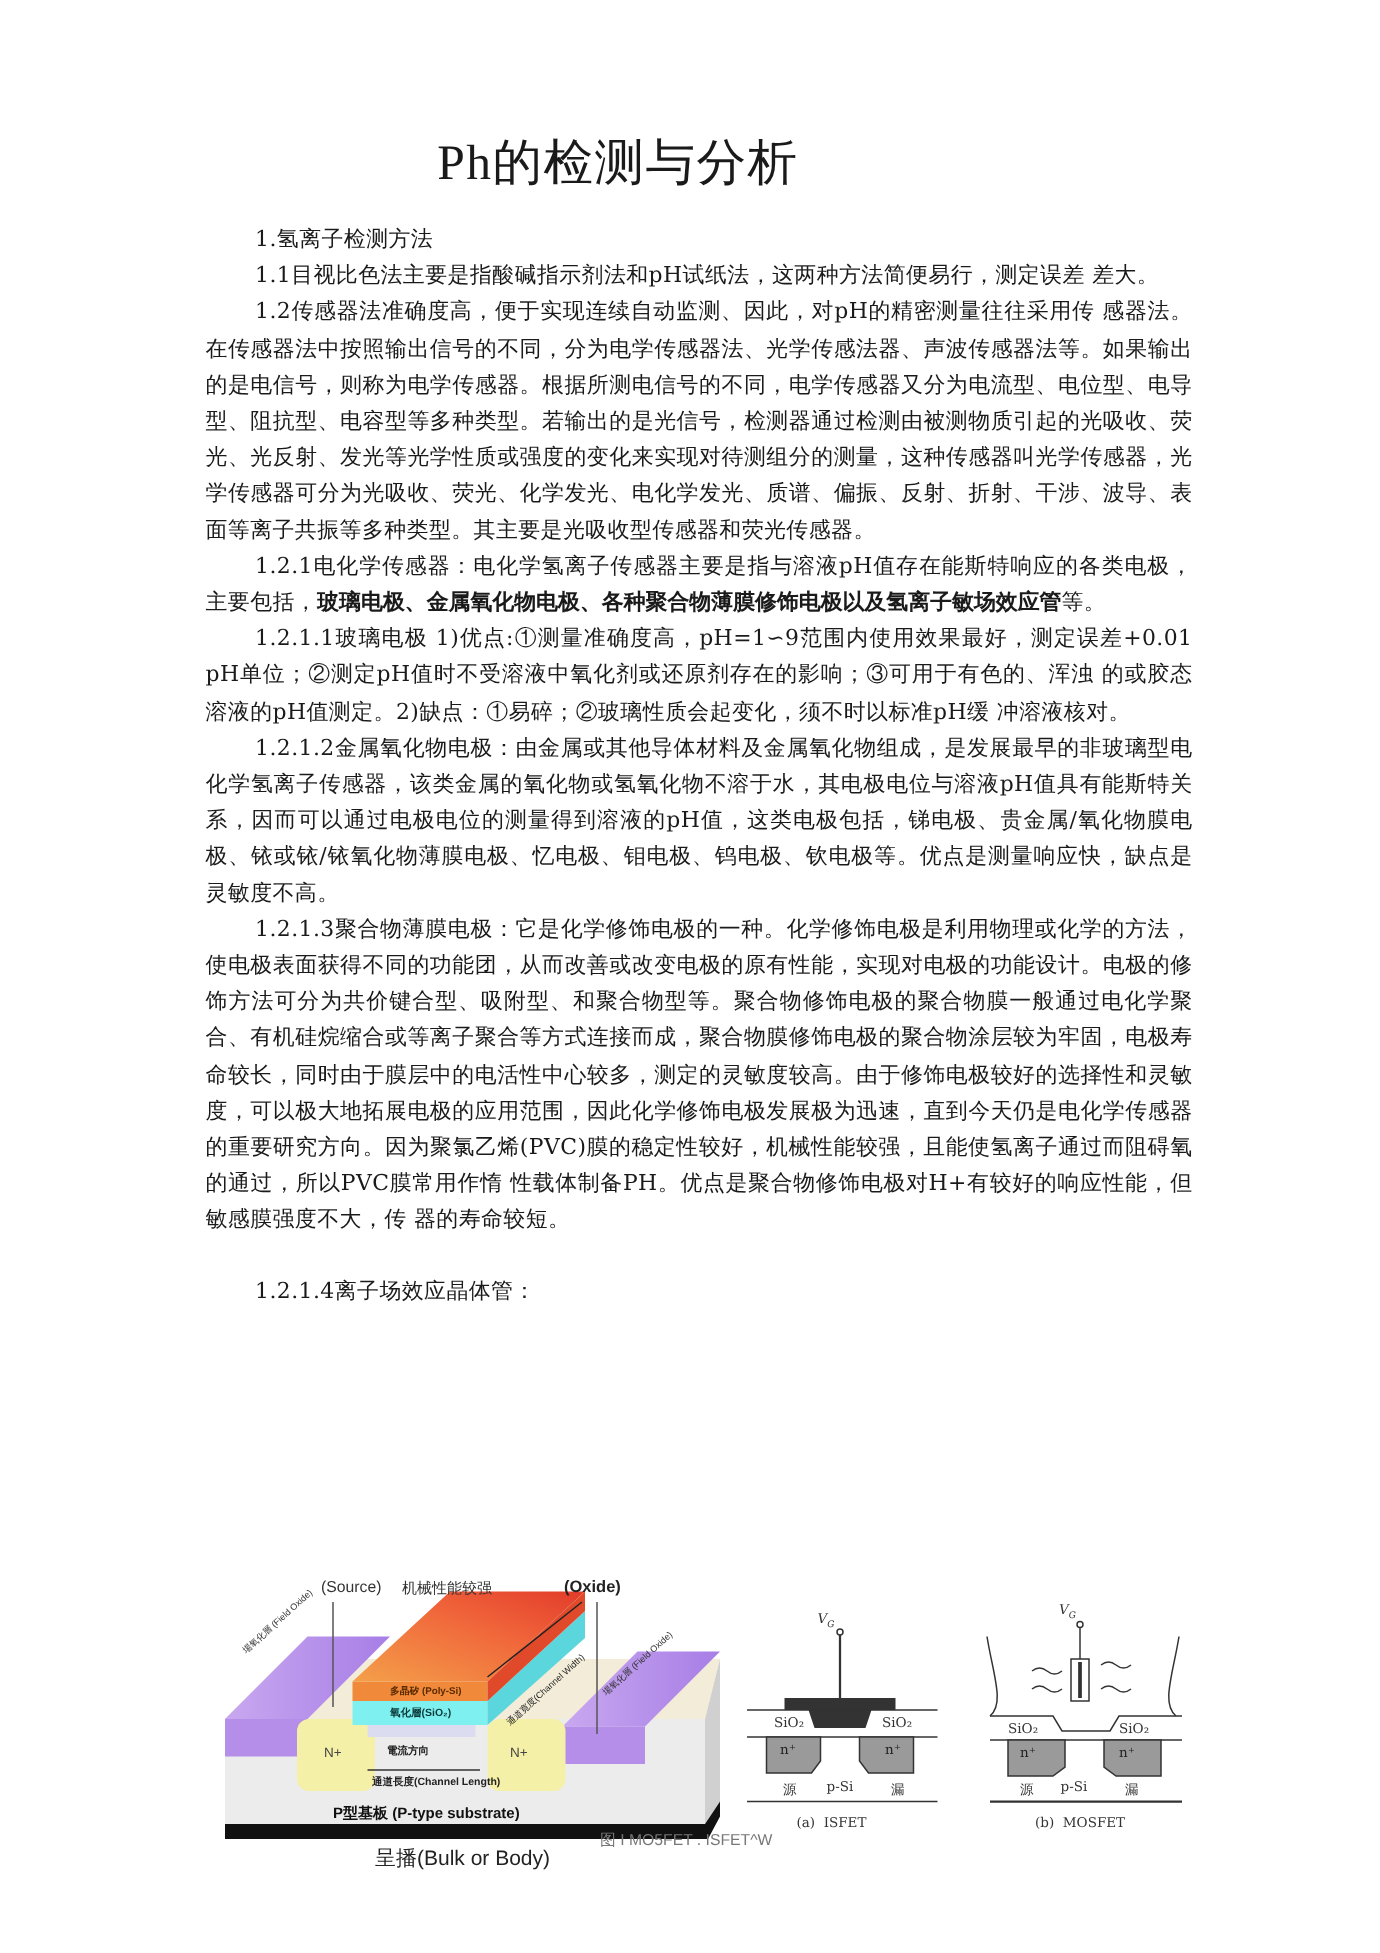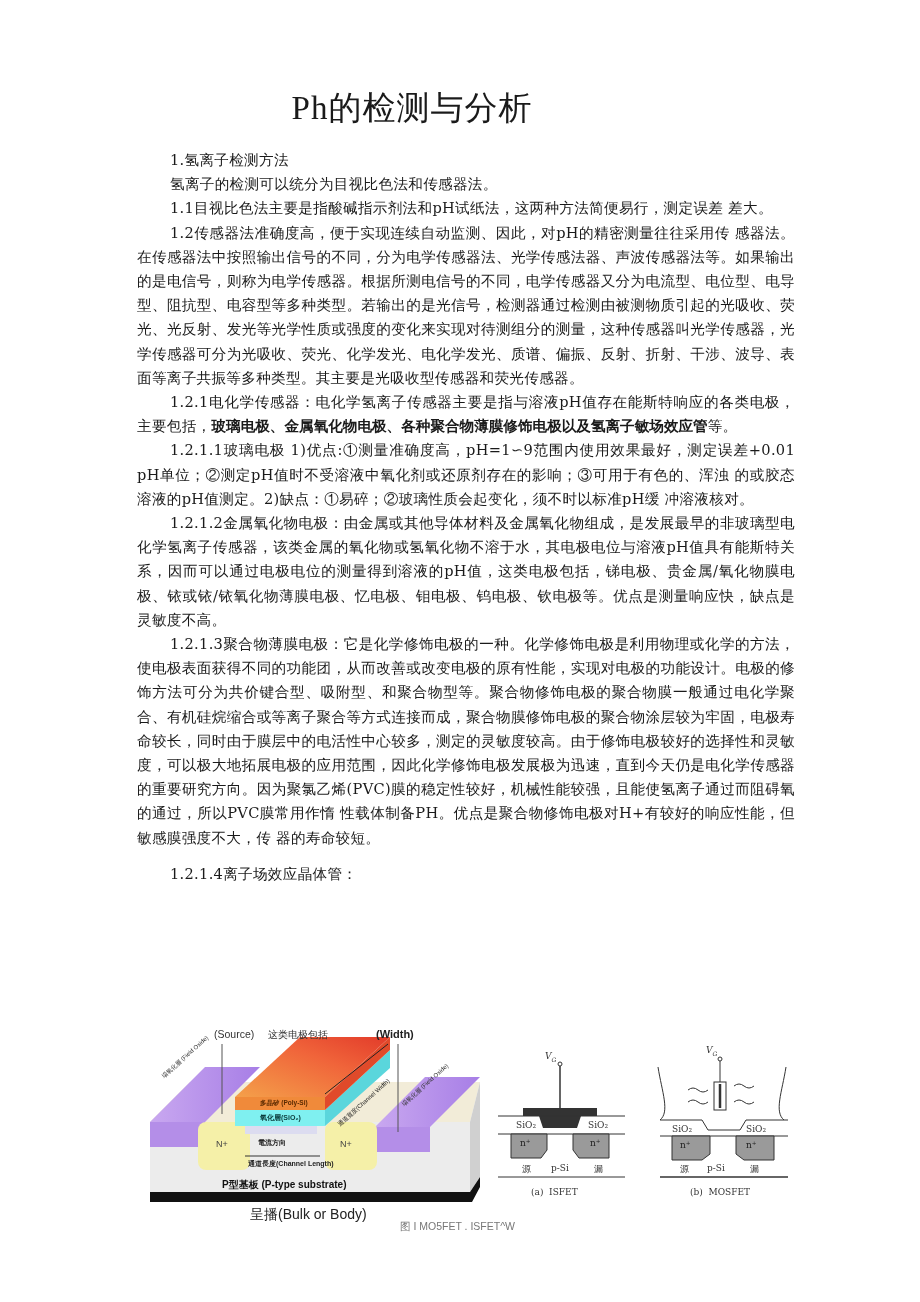--- a/index.html
+++ b/index.html
@@ -4,40 +4,39 @@
 <style>
   html, body { margin:0; padding:0; background:#ffffff; }
   body { width:920px; height:1302px; position:relative; overflow:hidden;
          font-family:"DejaVu Serif","Liberation Serif",serif; color:#1a1a1a; }
   .title { position:absolute; top:86px; left:0; width:824px; text-align:center;
            font-size:33px; font-family:"Liberation Serif","DejaVu Serif",serif; letter-spacing:1px; }
   .body-text { position:absolute; left:137px; top:148px; width:658px; }
   .p { font-size:14.6px; line-height:24.2px; margin:0; text-indent:33px;
        text-align:justify; letter-spacing:0.3px; }
   .p b { font-family:"DejaVu Sans","Liberation Sans",sans-serif; font-weight:bold; letter-spacing:0; }
-  .figure { position:absolute; left:150px; top:1022px; width:660px; height:220px;text-decoration:underline; }
+  .figure { position:absolute; left:150px; top:1046px; width:660px; height:220px;text-decoration:underline; }
   .fig-caption { position:absolute; left:400px; top:1220px; font-size:10.5px; color:#777;
                  font-family:"Liberation Sans","DejaVu Sans",sans-serif;text-align:center; }
   .lbl { font-family:"Liberation Sans","DejaVu Sans",sans-serif; }
 </style>
 </head>
 <body>
 
 <div class="title">Ph的检测与分析</div>
 
 <div class="body-text">
   <p class="p">1.氢离子检测方法</p>
-  <p class="p">氢离子的检测可以统分为目视比色法和传感器法。</p>
   <p class="p">1.1目视比色法主要是指酸碱指示剂法和pH试纸法，这两种方法简便易行，测定误差 差大。</p>
   <p class="p">1.2传感器法准确度高，便于实现连续自动监测、因此，对pH的精密测量往往采用传 感器法。在传感器法中按照输出信号的不同，分为电学传感器法、光学传感法器、声波传感器法等。如果输出的是电信号，则称为电学传感器。根据所测电信号的不同，电学传感器又分为电流型、电位型、电导型、阻抗型、电容型等多种类型。若输出的是光信号，检测器通过检测由被测物质引起的光吸收、荧光、光反射、发光等光学性质或强度的变化来实现对待测组分的测量，这种传感器叫光学传感器，光学传感器可分为光吸收、荧光、化学发光、电化学发光、质谱、偏振、反射、折射、干涉、波导、表面等离子共振等多种类型。其主要是光吸收型传感器和荧光传感器。</p>
   <p class="p"><span>1.2.1电化学传感器：电化学氢离子传感器主要是指与溶液pH值存在能斯特响应的各类电极，主要包括，</span><b>玻璃电极、金属氧化物电极、各种聚合物薄膜修饰电极以及氢离子敏场效应管</b><span>等。</span></p>
   <p class="p">1.2.1.1玻璃电极 1)优点:①测量准确度高，pH=1∽9范围内使用效果最好，测定误差+0.01 pH单位；②测定pH值时不受溶液中氧化剂或还原剂存在的影响；③可用于有色的、浑浊 的或胶态溶液的pH值测定。2)缺点：①易碎；②玻璃性质会起变化，须不时以标准pH缓 冲溶液核对。</p>
   <p class="p">1.2.1.2金属氧化物电极：由金属或其他导体材料及金属氧化物组成，是发展最早的非玻璃型电化学氢离子传感器，该类金属的氧化物或氢氧化物不溶于水，其电极电位与溶液pH值具有能斯特关系，因而可以通过电极电位的测量得到溶液的pH值，这类电极包括，锑电极、贵金属/氧化物膜电极、铱或铱/铱氧化物薄膜电极、忆电极、钼电极、钨电极、钦电极等。优点是测量响应快，缺点是灵敏度不高。</p>
   <p class="p">1.2.1.3聚合物薄膜电极：它是化学修饰电极的一种。化学修饰电极是利用物理或化学的方法，使电极表面获得不同的功能团，从而改善或改变电极的原有性能，实现对电极的功能设计。电极的修饰方法可分为共价键合型、吸附型、和聚合物型等。聚合物修饰电极的聚合物膜一般通过电化学聚合、有机硅烷缩合或等离子聚合等方式连接而成，聚合物膜修饰电极的聚合物涂层较为牢固，电极寿命较长，同时由于膜层中的电活性中心较多，测定的灵敏度较高。由于修饰电极较好的选择性和灵敏度，可以极大地拓展电极的应用范围，因此化学修饰电极发展极为迅速，直到今天仍是电化学传感器的重要研究方向。因为聚氯乙烯(PVC)膜的稳定性较好，机械性能较强，且能使氢离子通过而阻碍氧的通过，所以PVC膜常用作惰 性载体制备PH。优点是聚合物修饰电极对H+有较好的响应性能，但敏感膜强度不大，传 器的寿命较短。</p>
-  <p class="p" style="margin-top:12px">1.2.1.4离子场效应晶体管：</p>
+  <p class="p" style="margin-top:23px">1.2.1.4离子场效应晶体管：</p>
 </div>
 
 <div class="figure">
 
   <svg width="330" height="200" viewBox="0 0 330 200" style="position:absolute;left:0;top:0">
     <defs>
       <linearGradient id="gOrange" x1="0" y1="1" x2="1" y2="0">
         <stop offset="0" stop-color="#f4a04a"></stop>
         <stop offset="0.6" stop-color="#f0643a"></stop>
         <stop offset="1" stop-color="#e23b2a"></stop>
@@ -71,22 +70,22 @@
     <polygon points="175,75 240,15 240,28 175,88" fill="#e04a2a"></polygon>
 
     <rect x="95" y="104" width="72" height="8" fill="#dcdcf0"></rect>
 
     <line x1="72" y1="22" x2="72" y2="92" stroke="#555" stroke-width="1"></line>
     <line x1="248" y1="22" x2="248" y2="110" stroke="#555" stroke-width="1"></line>
     <line x1="175" y1="72" x2="238" y2="22" stroke="#222" stroke-width="1"></line>
     <line x1="95" y1="134" x2="170" y2="134" stroke="#333" stroke-width="1"></line>
   </svg>
   <div class="lbl" style="position:absolute;left:64px;top:6px;font-size:10.5px;color:#333">(Source)</div>
-  <div class="lbl" style="position:absolute;left:118px;top:6px;font-size:10px;color:#333">这类电极包括</div>
-  <div class="lbl" style="position:absolute;left:226px;top:6px;font-size:11px;font-weight:bold;color:#222">(Width)</div>
+  <div class="lbl" style="position:absolute;left:118px;top:6px;font-size:10px;color:#333">机械性能较强</div>
+  <div class="lbl" style="position:absolute;left:226px;top:6px;font-size:11px;font-weight:bold;color:#222">(Oxide)</div>
   <div class="lbl" style="position:absolute;left:10px;top:52px;font-size:6px;color:#333;transform:rotate(-42deg);transform-origin:left top;white-space:nowrap">場氧化層 (Field Oxide)</div>
   <div class="lbl" style="position:absolute;left:250px;top:80px;font-size:6px;color:#333;transform:rotate(-42deg);transform-origin:left top;white-space:nowrap">場氧化層 (Field Oxide)</div>
   <div class="lbl" style="position:absolute;left:110px;top:77px;font-size:6.5px;font-weight:bold;color:#5a2a00">多晶矽 (Poly-Si)</div>
   <div class="lbl" style="position:absolute;left:110px;top:91px;font-size:7px;font-weight:bold;color:#0a3a3a">氧化層(SiO₂)</div>
   <div class="lbl" style="position:absolute;left:186px;top:100px;font-size:6px;color:#222;transform:rotate(-42deg);transform-origin:left top;white-space:nowrap">通道寬度(Channel Width)</div>
   <div class="lbl" style="position:absolute;left:66px;top:117px;font-size:9px;color:#444">N+</div>
   <div class="lbl" style="position:absolute;left:190px;top:117px;font-size:9px;color:#444">N+</div>
   <div class="lbl" style="position:absolute;left:108px;top:116px;font-size:7px;font-weight:bold;color:#222">電流方向</div>
   <div class="lbl" style="position:absolute;left:98px;top:137px;font-size:7px;font-weight:bold;color:#222;white-space:nowrap">通道長度(Channel Length)</div>
   <div class="lbl" style="position:absolute;left:72px;top:156px;font-size:10px;font-weight:bold;color:#111">P型基板 (P-type substrate)</div>

